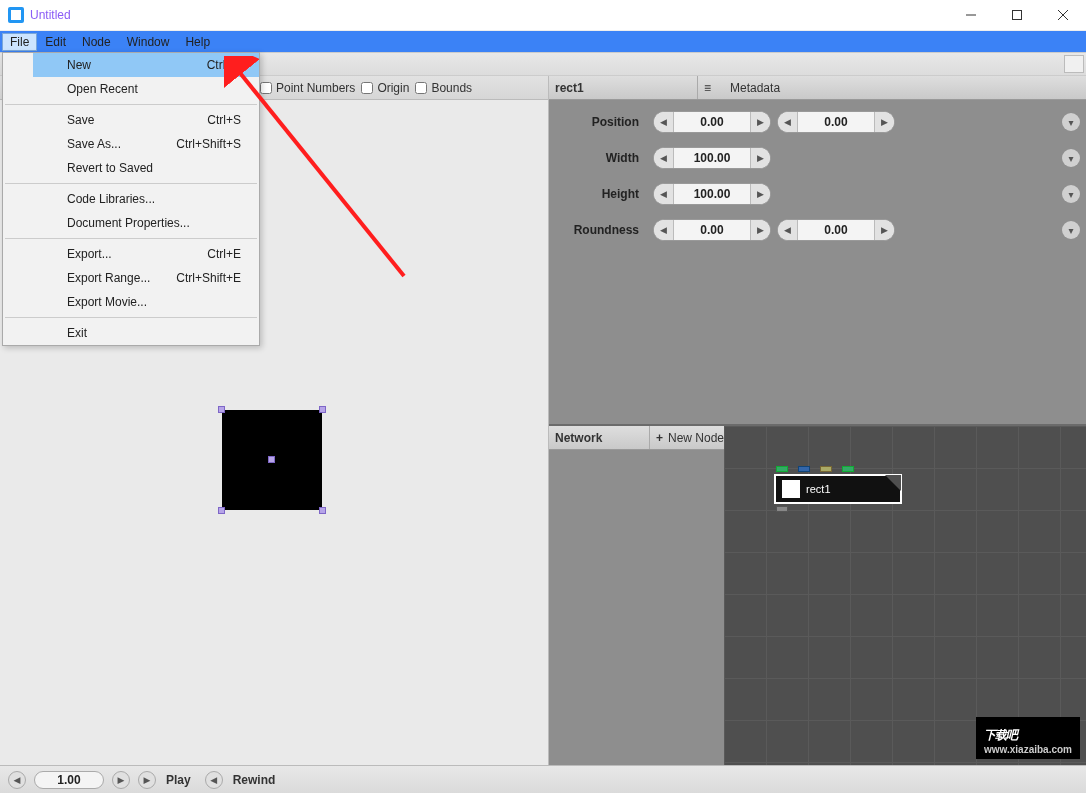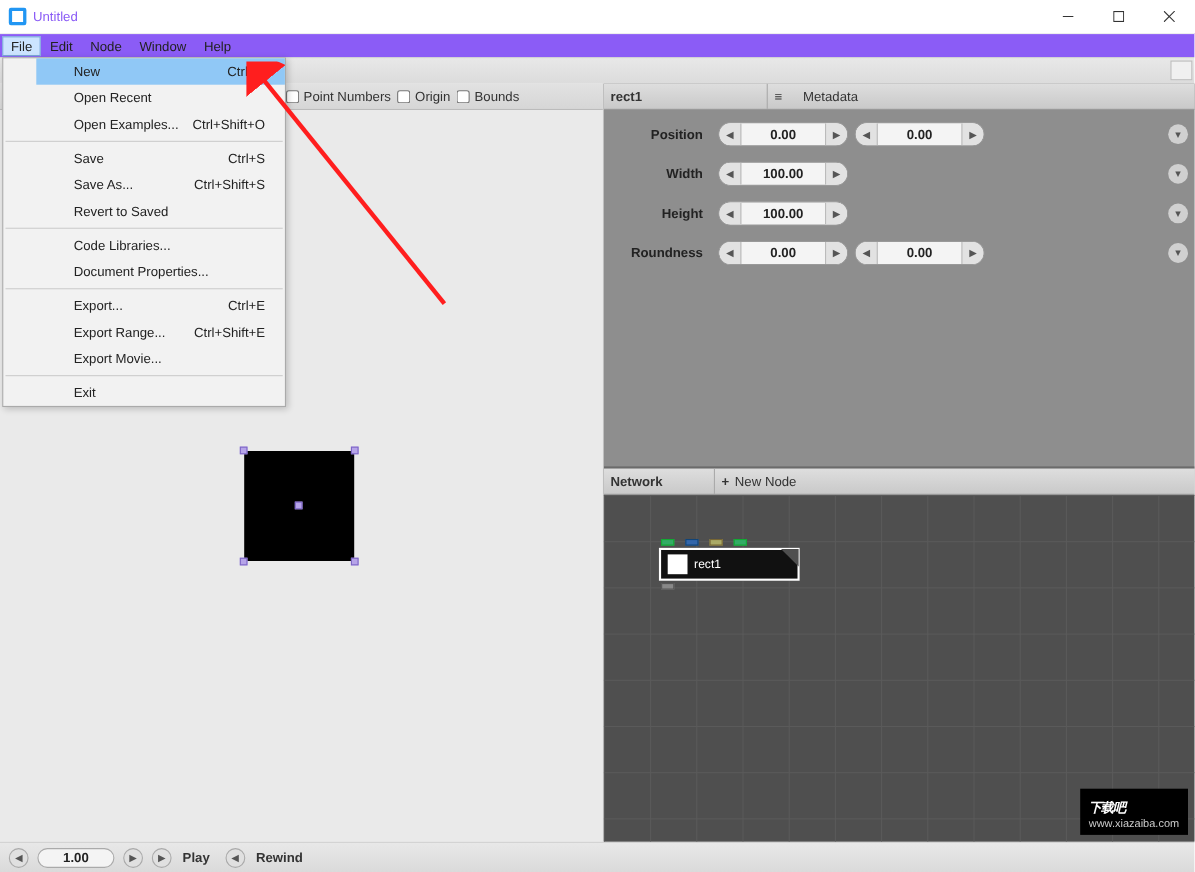--- a/index.html
+++ b/index.html
@@ -8,21 +8,21 @@
 
 .titlebar { height: 30px; display: flex; align-items: center; padding: 0 0 0 8px; background: #fff; }
 .app-icon { width: 16px; height: 16px; background: #2196f3; border-radius: 2px; margin-right: 6px; position: relative; }
 .app-icon::after { content: ""; position: absolute; inset: 3px; background: #fff; }
 .titlebar .title { flex: 1; color: #8b5cf6; font-size: 12px; }
 .win-btns { display: flex; }
 .win-btn { width: 46px; height: 30px; display: flex; align-items: center; justify-content: center; color: #333; }
 .win-btn svg { width: 10px; height: 10px; }
 
 
-.menubar { height: 22px; display: flex; align-items: center; padding: 0 2px; background: #8b5cf6; border-top: 1px solid #eee; }
+.menubar { height: 22px; display: flex; align-items: center; padding: 0 2px; background: #3b82f6; border-top: 1px solid #eee; }
 .menubar .menu-item { padding: 2px 8px; color: #222; }
 .menubar .menu-item.active { border: 1px solid #7aa7d9; background: #cce4ff; padding: 1px 7px; }
 
 
 .toolbar-strip { height: 24px; background: linear-gradient(#e8e8e8,#dcdcdc); border-top: 1px solid #ccc; border-bottom: 1px solid #ccc; position: relative; }
 .toolbar-strip .right-box { position: absolute; right: 2px; top: 2px; width: 20px; height: 18px; background: #f0f0f0; border: 1px solid #bbb; }
 
 
 .main { display: flex; height: calc(793px - 30px - 22px - 24px - 28px); }
 .left-pane { width: 549px; background: #eaeaea; position: relative; border-right: 1px solid #bbb; }
@@ -60,21 +60,21 @@
 .props-rows { padding: 4px 0; }
 .prop-row { display: flex; align-items: center; height: 36px; padding: 0 6px; gap: 6px; }
 .prop-label { width: 92px; text-align: right; color: #222; font-weight: 600; padding-right: 8px; }
 .spinner { display: flex; align-items: center; background: #f4f4f4; border: 1px solid #999; border-radius: 11px; height: 22px; width: 118px; overflow: hidden; }
 .spinner .btn { width: 20px; height: 100%; background: #e2e2e2; display:flex; align-items:center; justify-content:center; color:#555; border-right:1px solid #bbb; }
 .spinner .btn.r { border-right:none; border-left:1px solid #bbb; }
 .spinner .val { flex:1; text-align:center; font-weight:600; color:#222; }
 .row-expand { margin-left:auto; width:18px; height:18px; border-radius:9px; background:#d0d0d0; display:flex; align-items:center; justify-content:center; color:#555; }
 
 
-.network { flex: 1; display: flex; flex-direction: column; }
+.network { flex: 1; display: flex; flex-direction: row; }
 .net-header { height: 24px; background: linear-gradient(#dedede,#c9c9c9); display: flex; align-items: center; border-bottom: 1px solid #999; }
 .net-header .lab { width: 100px; padding-left: 6px; color:#333; font-weight:600; }
 .net-header .newnode { flex:1; padding-left:6px; color:#333; display:flex; align-items:center; gap:5px; border-left:1px solid #aaa; height:100%; }
 .net-canvas { flex:1; position:relative; background:#4f4f4f; background-image: linear-gradient(#5a5a5a 1px, transparent 1px), linear-gradient(90deg,#5a5a5a 1px, transparent 1px); background-size: 42px 42px; }
 .node-box { position:absolute; left:50px; top:48px; width:128px; height:30px; background:#111; border:2px solid #fff; display:flex; align-items:center; padding:0 6px; gap:6px; }
 .node-box .sq { width:18px; height:18px; background:#fff; }
 .node-box .nm { color:#fff; font-size:11px; }
 .node-box::after { content:""; position:absolute; right:-1px; top:-1px; width:0; height:0; border-top:16px solid #4f4f4f; border-left:16px solid transparent; }
 .node-ports-top { position:absolute; left:52px; top:40px; display:flex; gap:10px; }
 .port { width:12px; height:6px; background:#3a6; border:1px solid #1a3; }
@@ -83,21 +83,21 @@
 .node-port-bot { position:absolute; left:52px; top:80px; width:12px; height:6px; background:#888; border:1px solid #555; }
 
 
 .playbar { height: 28px; background: linear-gradient(#e8e8e8,#dadada); border-top:1px solid #bbb; display:flex; align-items:center; padding:0 8px; gap:8px; }
 .round { width:18px; height:18px; border-radius:9px; background:#e0e0e0; border:1px solid #aaa; display:flex; align-items:center; justify-content:center; color:#555; }
 .frame-box { width:70px; height:18px; background:#f4f4f4; border:1px solid #aaa; border-radius:9px; text-align:center; font-weight:600; color:#222; line-height:16px; }
 .play-lab { color:#333; font-weight:600; margin-left:2px; }
 
 
 .watermark { position:absolute; right:6px; bottom:34px; color:#fff; background:#000; padding:4px 8px; font-size:20px; font-weight:900; font-style:italic; letter-spacing:-1px; white-space:nowrap; }
-.watermark .url { display:block; font-size:10px; font-weight:400; font-style:normal; text-align:right; color:#ccc; letter-spacing:0; }
+.watermark .url { display:block; font-size:10px; font-weight:700; font-style:normal; text-align:right; color:#ccc; letter-spacing:0; }
 
 .tri-l::before{content:"◀";font-size:9px}
 .tri-r::before{content:"▶";font-size:9px}
 .tri-d::before{content:"▾";font-size:10px}
 .plus::before{content:"+";font-weight:bold}
 .listicon::before{content:"≡";font-weight:bold}
 </style>
 </head>
 <body>
 
@@ -259,24 +259,20 @@
 
 <div class="dropdown" id="file-menu">
     <div class="dd-item sel">
       <span>New</span>
       <span>Ctrl+N</span>
     </div>
     <div class="dd-item">
       <span>Open Recent</span>
       <span></span>
     </div>
-    <div class="dd-item">
-      <span>Open Examples...</span>
-      <span>Ctrl+Shift+O</span>
-    </div>
     <div class="dd-sep"></div>
     <div class="dd-item">
       <span>Save</span>
       <span>Ctrl+S</span>
     </div>
     <div class="dd-item">
       <span>Save As...</span>
       <span>Ctrl+Shift+S</span>
     </div>
     <div class="dd-item">

